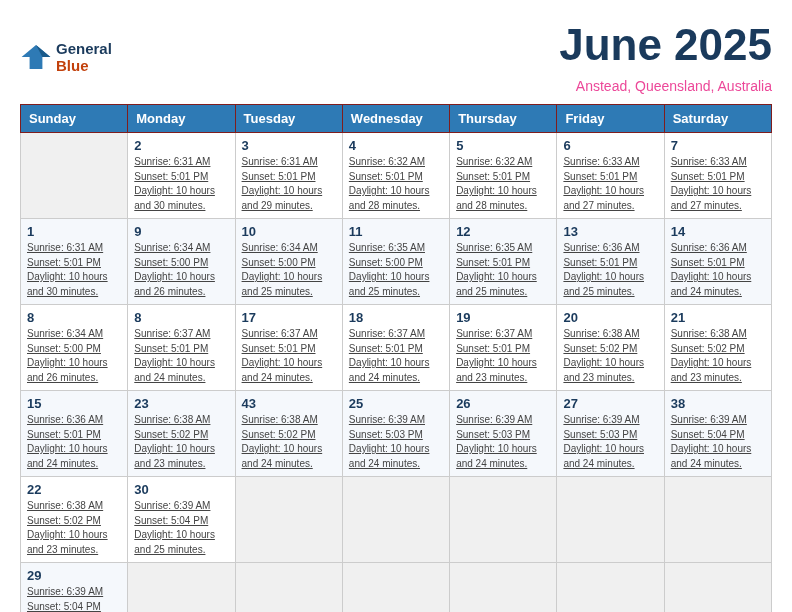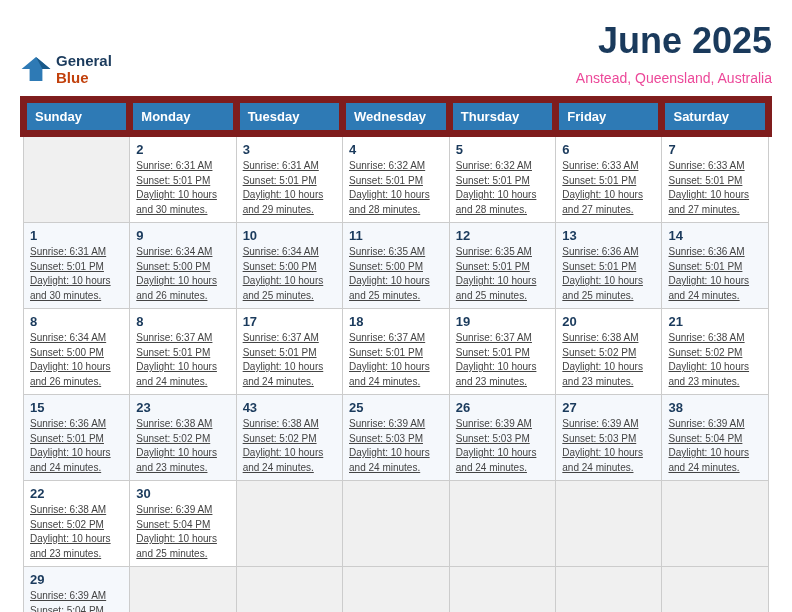--- a/index.html
+++ b/index.html
@@ -6,58 +6,58 @@
     body {
       font-family: Arial, sans-serif;
       background: #fff;
       width: 792px;
       min-height: 612px;
       padding: 20px;
     }
     .header {
       display: flex;
       justify-content: space-between;
-      align-items: flex-end;
+      align-items: center;
       margin-bottom: 10px;
     }
     .logo {
       display: flex;
       align-items: center;
       gap: 4px;
     }
     .logo-bird {
       width: 32px;
       height: 32px;
     }
     .title-area {
       text-align: right;
     }
     .month-title {
-      font-size: 36px;
+      font-size: 44px;
       font-weight: bold;
       color: #1a3a5c;
     }
     .location-title {
       font-size: 14px;
       color: #ec4899;
       margin-top: 8px;
     }
     .calendar {
       width: 100%;
       border-collapse: collapse;
       border: 1px solid #ccc;
     }
     .calendar th {
       background: #2e7ab5;
       color: #fff;
       font-size: 13px;
       font-weight: bold;
       padding: 6px 8px;
       text-align: left;
-      border: 7px solid #7f1d1d;
+      border: 1px solid #7f1d1d;
     }
     .calendar td {
       vertical-align: top;
       border: 1px solid #ccc;
       padding: 5px 6px;
       font-size: 10.5px;
       color: #333;
       background: #fff;
       width: 107px;
       min-height: 80px;

